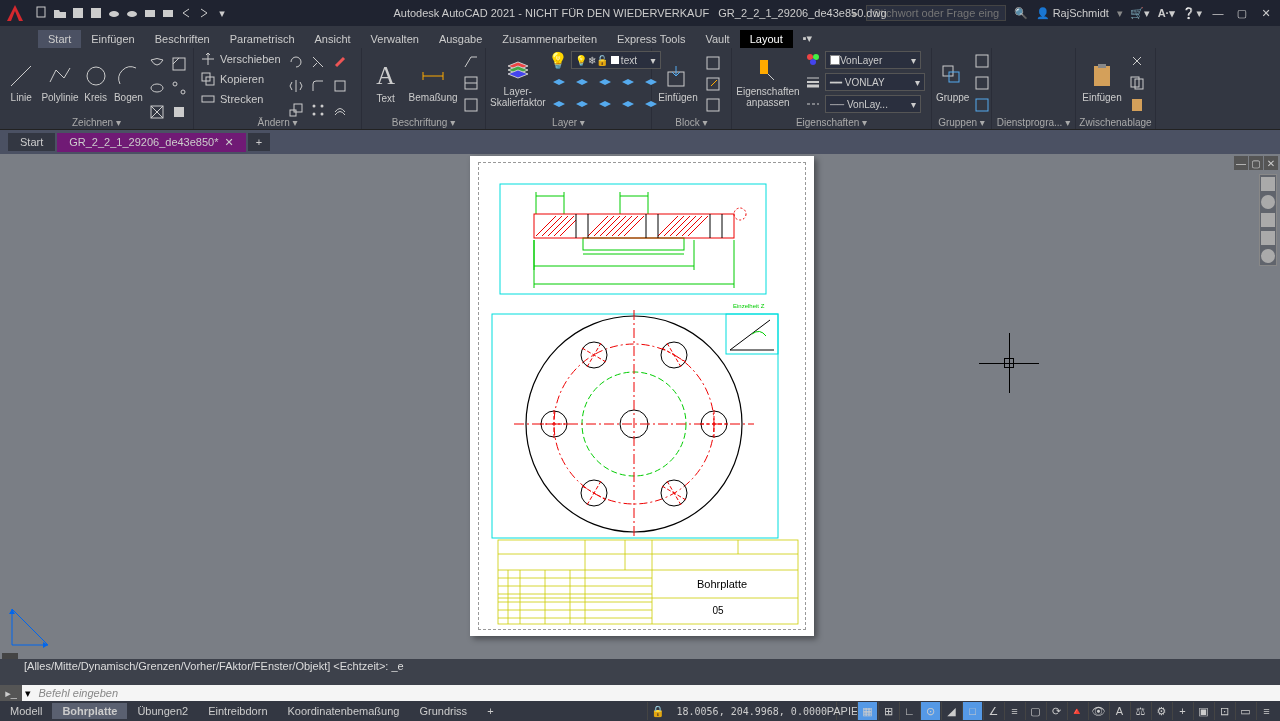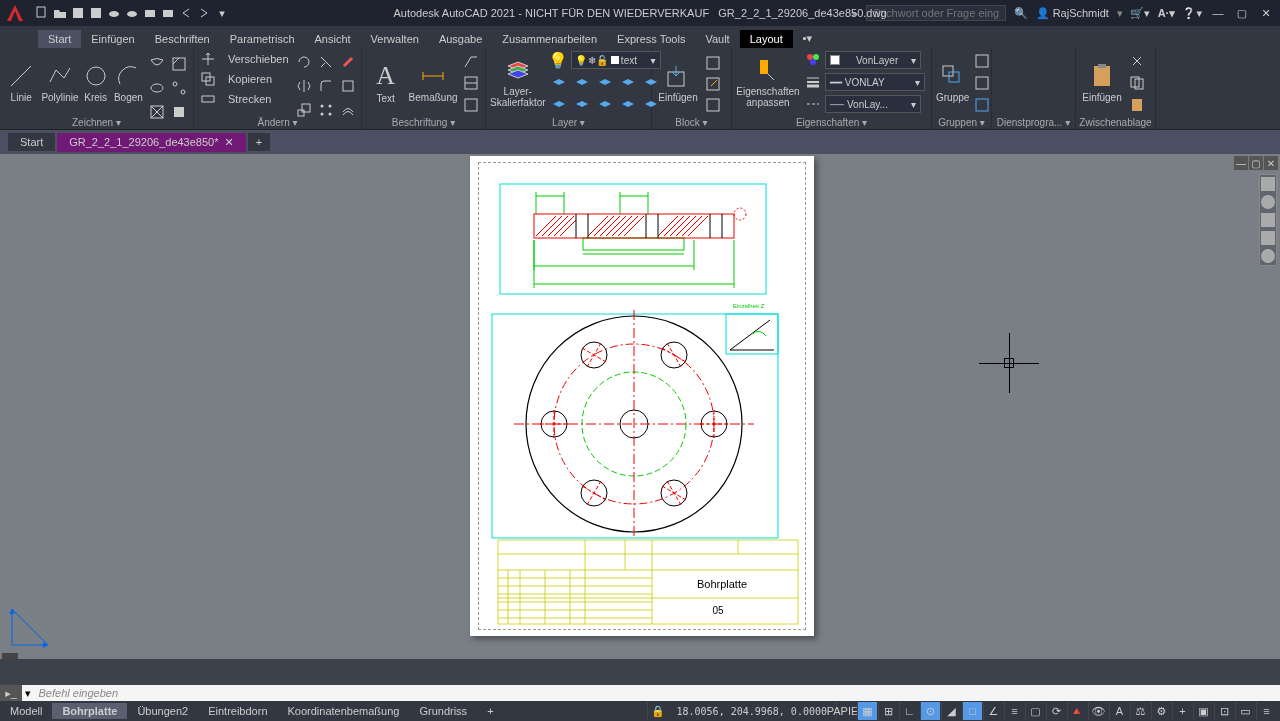--- a/index.html
+++ b/index.html
@@ -22,21 +22,21 @@
 .ribbon{height:82px;background:#333742;display:flex;border-bottom:1px solid #222}
 .panel{border-right:1px solid #2a2d38;padding:2px 4px;display:flex;flex-direction:column;position:relative}
 .panel-title{position:absolute;bottom:1px;left:0;right:0;text-align:center;font-size:10px;color:#aaa}
 .panel-content{display:flex;gap:3px;height:64px}
 .big-btn{display:flex;flex-direction:column;align-items:center;justify-content:center;width:44px;cursor:pointer;color:#ccc;font-size:10px;gap:2px}
 .big-btn svg{width:28px;height:28px}
 .small-btn{width:20px;height:20px;cursor:pointer;display:flex;align-items:center;justify-content:center}
 .small-btn svg{width:16px;height:16px}
 .col{display:flex;flex-direction:column;gap:1px}
 .row{display:flex;gap:2px;align-items:center}
-.label-btn{display:flex;align-items:center;gap:12px;color:#ccc;font-size:11px;cursor:pointer;padding:1px 2px}
+.label-btn{display:flex;align-items:center;gap:4px;color:#ccc;font-size:11px;cursor:pointer;padding:1px 2px}
 .combo{background:#2a2f3e;border:1px solid #555;color:#ccc;font-size:10px;padding:1px 4px;width:80px;height:18px;display:flex;align-items:center;justify-content:space-between}
 .filetabs{height:24px;background:#4b5163;display:flex;align-items:center;padding-left:8px}
 .filetab{padding:3px 12px;font-size:11px;color:#ccc;background:#333742;margin-right:2px;display:flex;align-items:center;gap:6px;cursor:pointer}
 .filetab.active{background:#701a75}
 .drawing{position:absolute;top:154px;left:0;right:0;bottom:58px;background:#7a7e85}
 .paper{position:absolute;left:470px;top:2px;width:344px;height:480px;background:#fff;box-shadow:3px 3px 6px rgba(0,0,0,0.4)}
 .paper-border{position:absolute;left:8px;top:6px;right:8px;bottom:6px;border:1px dashed #999}
 .cursor-cross{position:absolute;left:995px;top:195px;pointer-events:none}
 .cursor-cross::before{content:"";position:absolute;width:1px;height:60px;background:#000;left:14px;top:-16px}
 .cursor-cross::after{content:"";position:absolute;height:1px;width:60px;background:#000;top:14px;left:-16px}
@@ -467,21 +467,21 @@
         </div>
       <div class="col" style="gap:2px">
         <div class="row">
             <div class="small-btn">
               <svg viewBox="0 0 16 16">
                 <circle cx="5" cy="5" r="3" fill="#e44"></circle>
                 <circle cx="11" cy="5" r="3" fill="#4e4"></circle>
                 <circle cx="8" cy="10" r="3" fill="#44e"></circle>
               </svg>
             </div>
-            <div class="combo" style="width:96px"><span style="display:flex;align-items:center;gap:16px">
+            <div class="combo" style="width:96px"><span style="display:flex;align-items:center;gap:0">
                 <span style="width:10px;height:10px;background:#fff;border:1px solid #888;display:inline-block"></span>
                 <span>VonLayer</span>
               </span>▾</div>
           </div>
         <div class="row">
             <div class="small-btn">
               <svg viewBox="0 0 16 16">
                 <line x1="2" y1="4" x2="14" y2="4" stroke="#ccc" stroke-width="1"></line>
                 <line x1="2" y1="8" x2="14" y2="8" stroke="#ccc" stroke-width="2"></line>
                 <line x1="2" y1="12" x2="14" y2="12" stroke="#ccc" stroke-width="3"></line>
@@ -715,20 +715,21 @@
         <path d="M6 6 L3 11 L9 11 Z M42 42 L37 39 L37 45 Z" fill="#06e"></path>
       </svg>
   </div>
 </div>
 
 <div class="left-icons">
   <div></div>
   <div></div>
 </div>
 <div class="cmdhist">
+  <div>[Alles/Mitte/Dynamisch/Grenzen/Vorher/FAktor/FEnster/Objekt] &lt;Echtzeit&gt;: _e</div>
 </div>
 <div class="cmdline">
   <div class="cmdline-icon">▸_</div>
   <span style="padding-left:3px">▾</span>
   <div class="cmdline-input">Befehl eingeben</div>
 </div>
 
 <div class="statusbar">
   <div class="layouttab">Modell</div>
   <div class="layouttab active">Bohrplatte</div>

